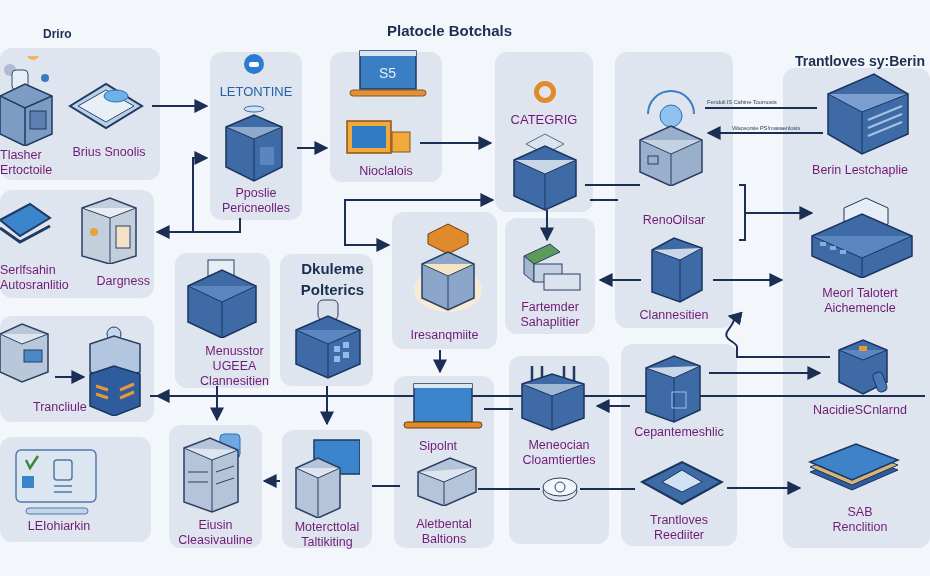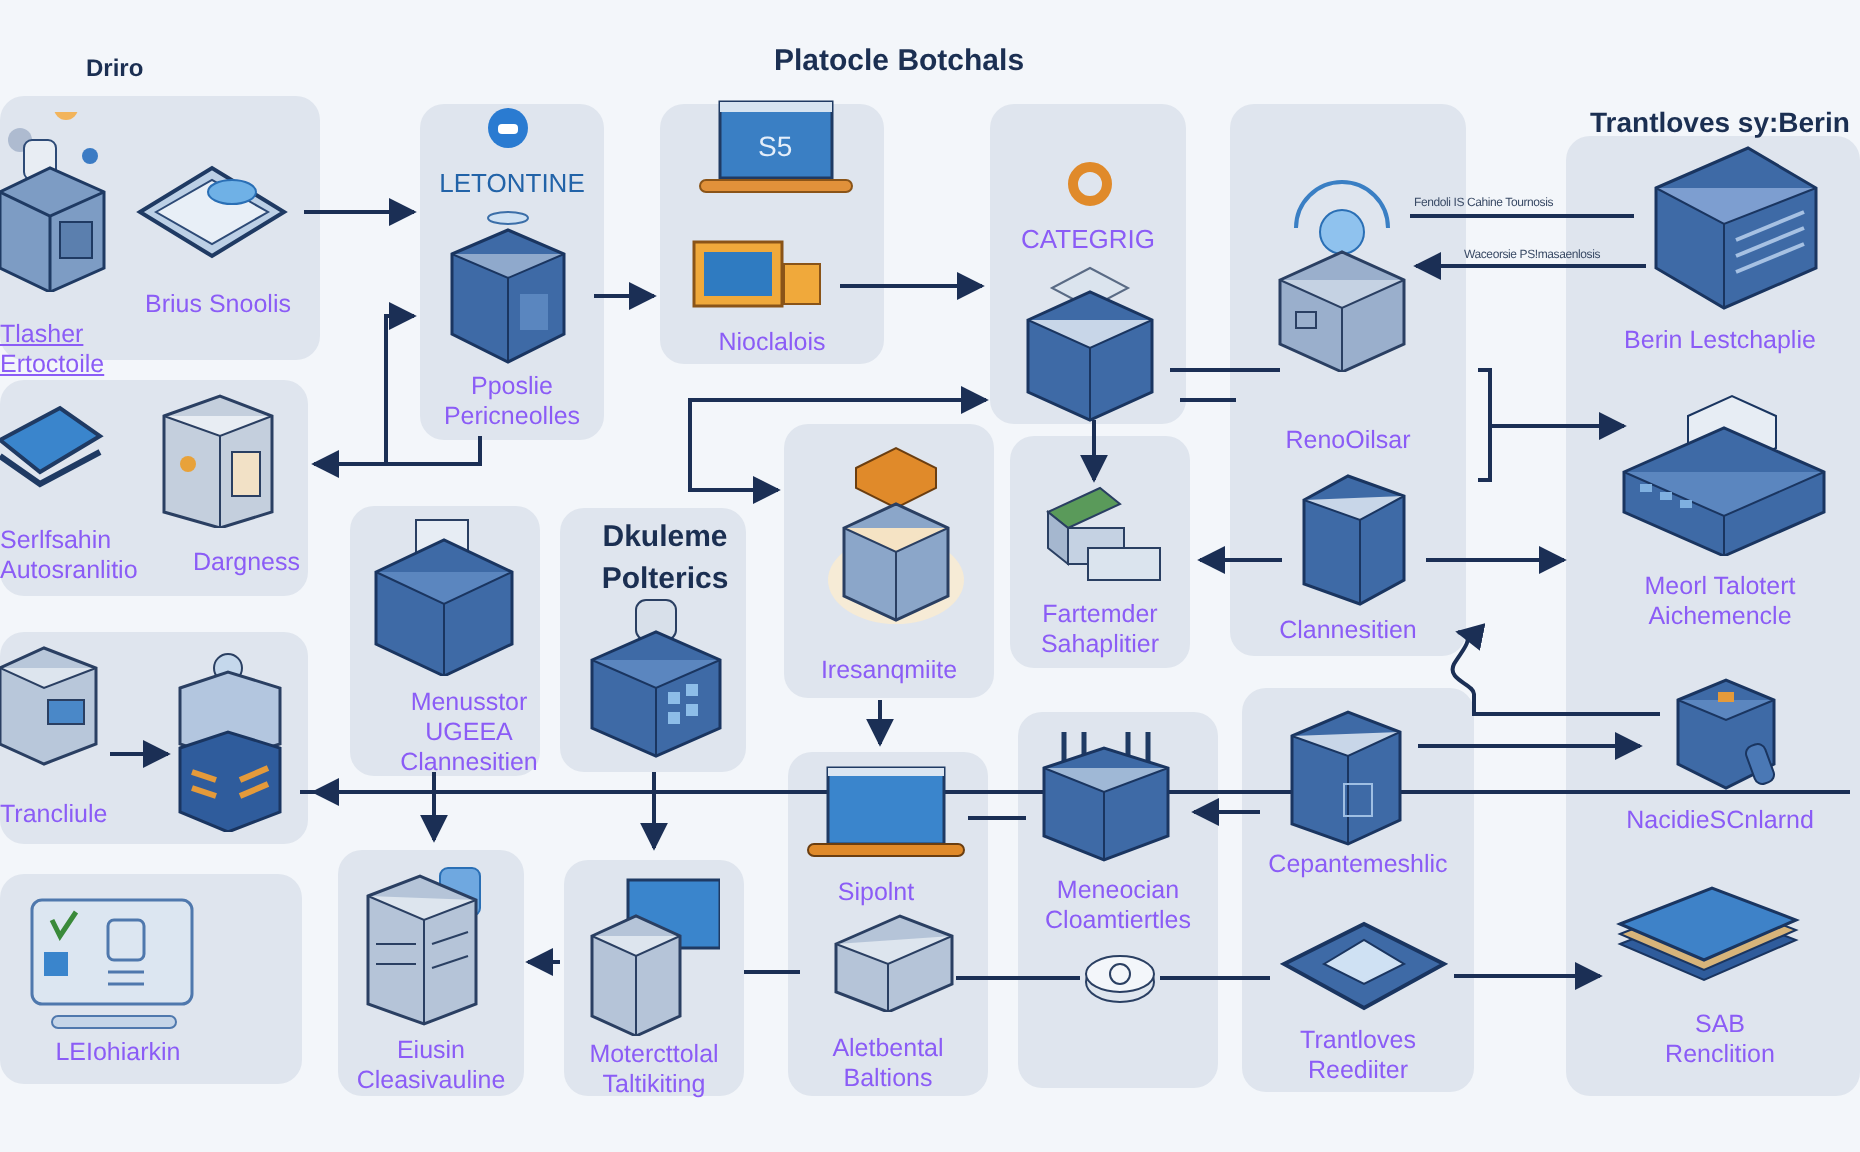--- a/index.html
+++ b/index.html
@@ -10,21 +10,21 @@
     color: #1d3150;
     position: relative;
   }
   .title {
     position: absolute; font-weight: bold; color: #1b2f52; font-size: 15px; white-space: nowrap;
   }
   .panel {
     position: absolute; background: #dfe5ee; border-radius: 12px;
   }
   .lbl {
-    position: absolute; font-size: 12.5px; color: #8b5cf6; text-align: center; line-height: 15px; white-space: nowrap;
+    position: absolute; font-size: 12.5px; color: #701a75; text-align: center; line-height: 15px; white-space: nowrap;
   }
   .lbl.big { font-size: 15px; font-weight: bold; line-height: 21px; color: #1b2f52; }
   .lbl.accent { color: #2263a8; font-size: 13px; }
   .icon { position: absolute; }
   svg.wires { position: absolute; left: 0; top: 0; width: 930px; height: 576px; pointer-events: none; }
   .tiny { position: absolute; font-size: 6px; color: #3a4b66; white-space: nowrap; letter-spacing: -0.2px; }
 </style>
 </head>
 <body>
 
@@ -100,21 +100,21 @@
     <circle cx="10" cy="14" r="6" fill="#aebbd0"></circle>
     <circle cx="45" cy="22" r="4" fill="#3b7bc4"></circle>
     <circle cx="33" cy="-2" r="6" fill="#f2b45c"></circle>
     <rect x="12" y="14" width="16" height="20" rx="4" fill="#e8edf3" stroke="#2d4a76"></rect>
     <path d="M0,40 L25,28 L52,40 L52,78 L25,90 L0,78 z" fill="#7d9cc4" stroke="#1f3a63" stroke-width="1.5"></path>
     <path d="M0,40 L25,52 L52,40" fill="none" stroke="#1f3a63" stroke-width="1.5"></path>
     <path d="M25,52 V90" stroke="#1f3a63" stroke-width="1.5"></path>
     <rect x="30" y="55" width="16" height="18" fill="#5b7fae" stroke="#1f3a63"></rect>
   </svg>
 </div>
-<div class="lbl" style="left:0;top:160px;width:45px;text-align:left;text-decoration:underline;">
+<div class="lbl" style="left:0;top:148px;width:45px;text-align:left;">
   <div>Tlasher</div>
   <div>Ertoctoile</div>
 </div>
 
 <div class="icon" style="left:68px;top:80px;width:76px;height:52px;">
   <svg width="76" height="52" viewBox="0 0 76 52">
     <path d="M2,26 L38,4 L74,26 L38,48 z" fill="#bcd0e6" stroke="#1f3a63" stroke-width="2"></path>
     <path d="M10,26 L38,10 L66,26 L38,42 z" fill="#e8eff7" stroke="#2d4a76"></path>
     <ellipse cx="48" cy="16" rx="12" ry="6" fill="#6fb1e6" stroke="#2a6fb5"></ellipse>
   </svg>
@@ -306,21 +306,21 @@
   <div>Aichemencle</div>
 </div>
 
 <div class="icon" style="left:0;top:320px;width:50px;height:66px;">
   <svg width="50" height="66" viewBox="0 0 50 66">
     <path d="M0,14 L22,4 L48,14 L48,52 L22,62 L0,52 z" fill="#b8c7da" stroke="#2a3f62" stroke-width="1.5"></path>
     <path d="M0,14 L22,24 L48,14" fill="#dde5ee" stroke="#2a3f62"></path>
     <rect x="24" y="30" width="18" height="12" fill="#4a88c8" stroke="#2a3f62"></rect>
   </svg>
 </div>
-<div class="lbl" style="left:0;top:400px;width:52px;text-align:center;">Trancliule</div>
+<div class="lbl" style="left:0;top:400px;width:52px;text-align:center;padding-left:33px;">Trancliule</div>
 
 <div class="icon" style="left:86px;top:322px;width:58px;height:94px;">
   <svg width="58" height="94" viewBox="0 0 58 94">
     <circle cx="28" cy="12" r="7" fill="#c5d8ec" stroke="#2a3f62"></circle>
     <path d="M4,22 L28,14 L54,22 L54,50 L28,58 L4,50 z" fill="#b3c6df" stroke="#2a3f62" stroke-width="1.5"></path>
     <path d="M4,52 L28,44 L54,52 L54,84 L28,94 L4,84 z" fill="#2f5c9c" stroke="#1a3560" stroke-width="1.5"></path>
     <g stroke="#e49a3a" stroke-width="3">
         <path d="M10,64 L22,68"></path>
         <path d="M10,72 L22,76"></path>
         <path d="M34,68 L48,62"></path>

